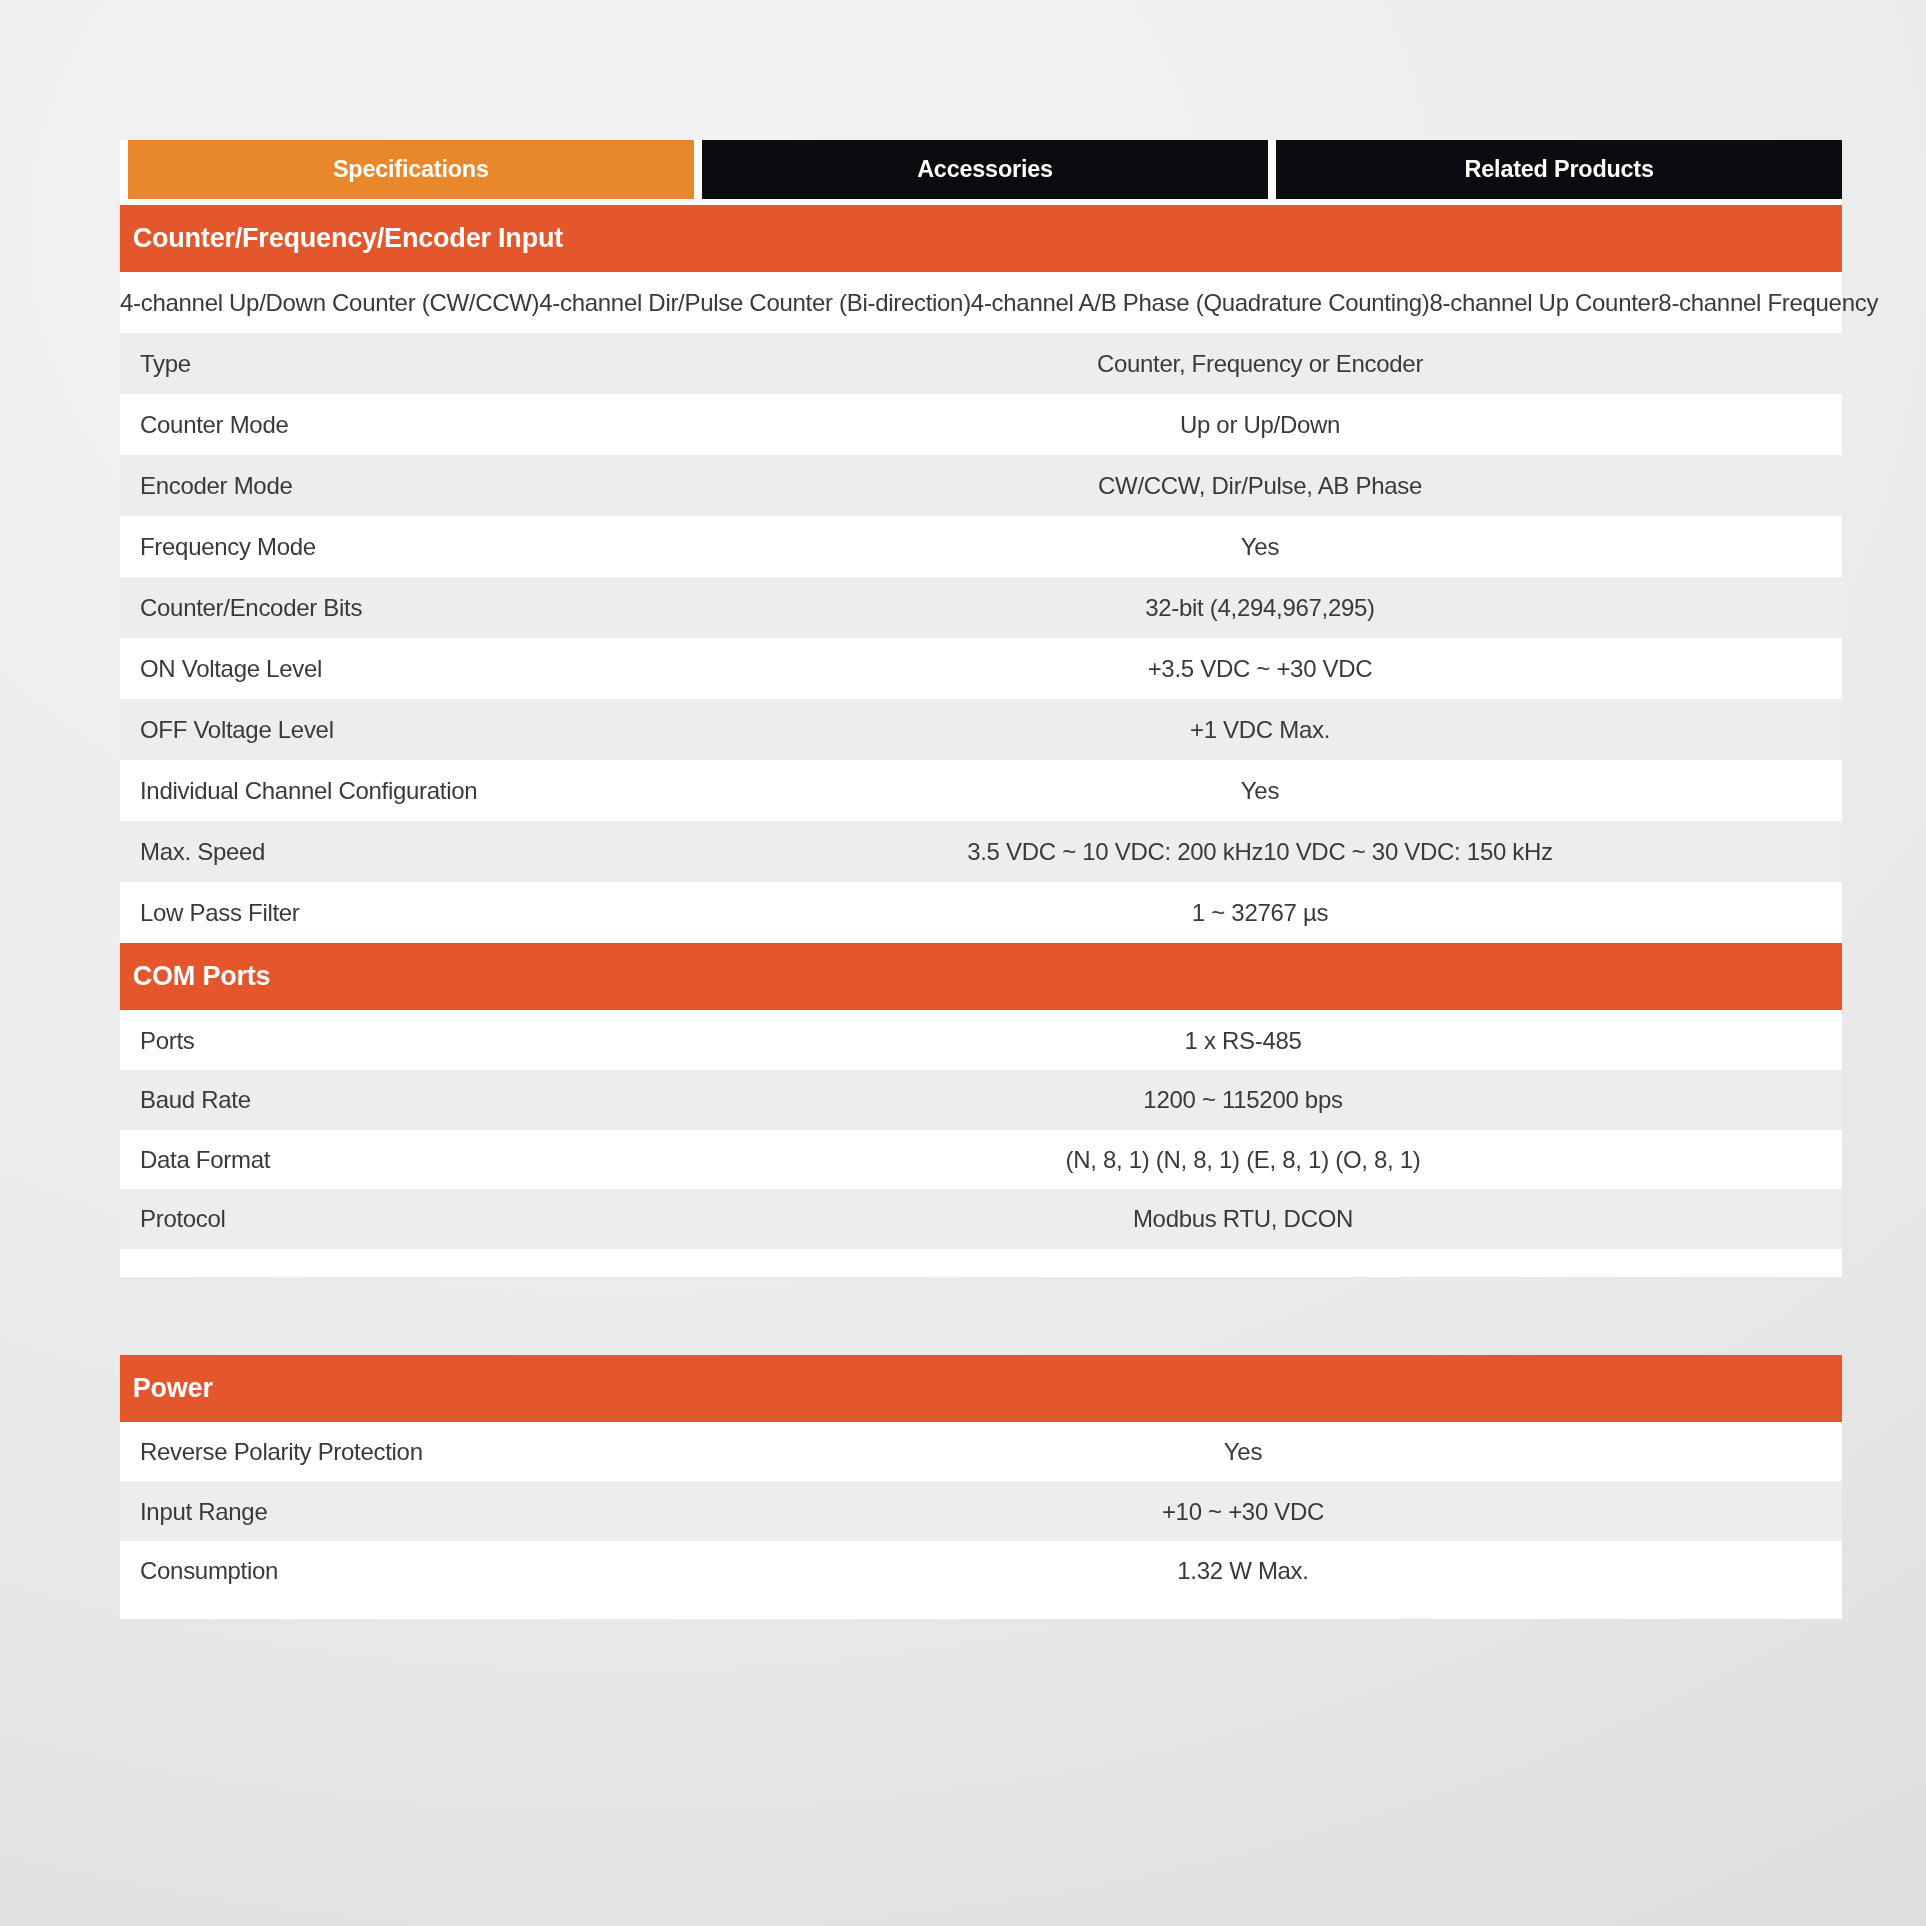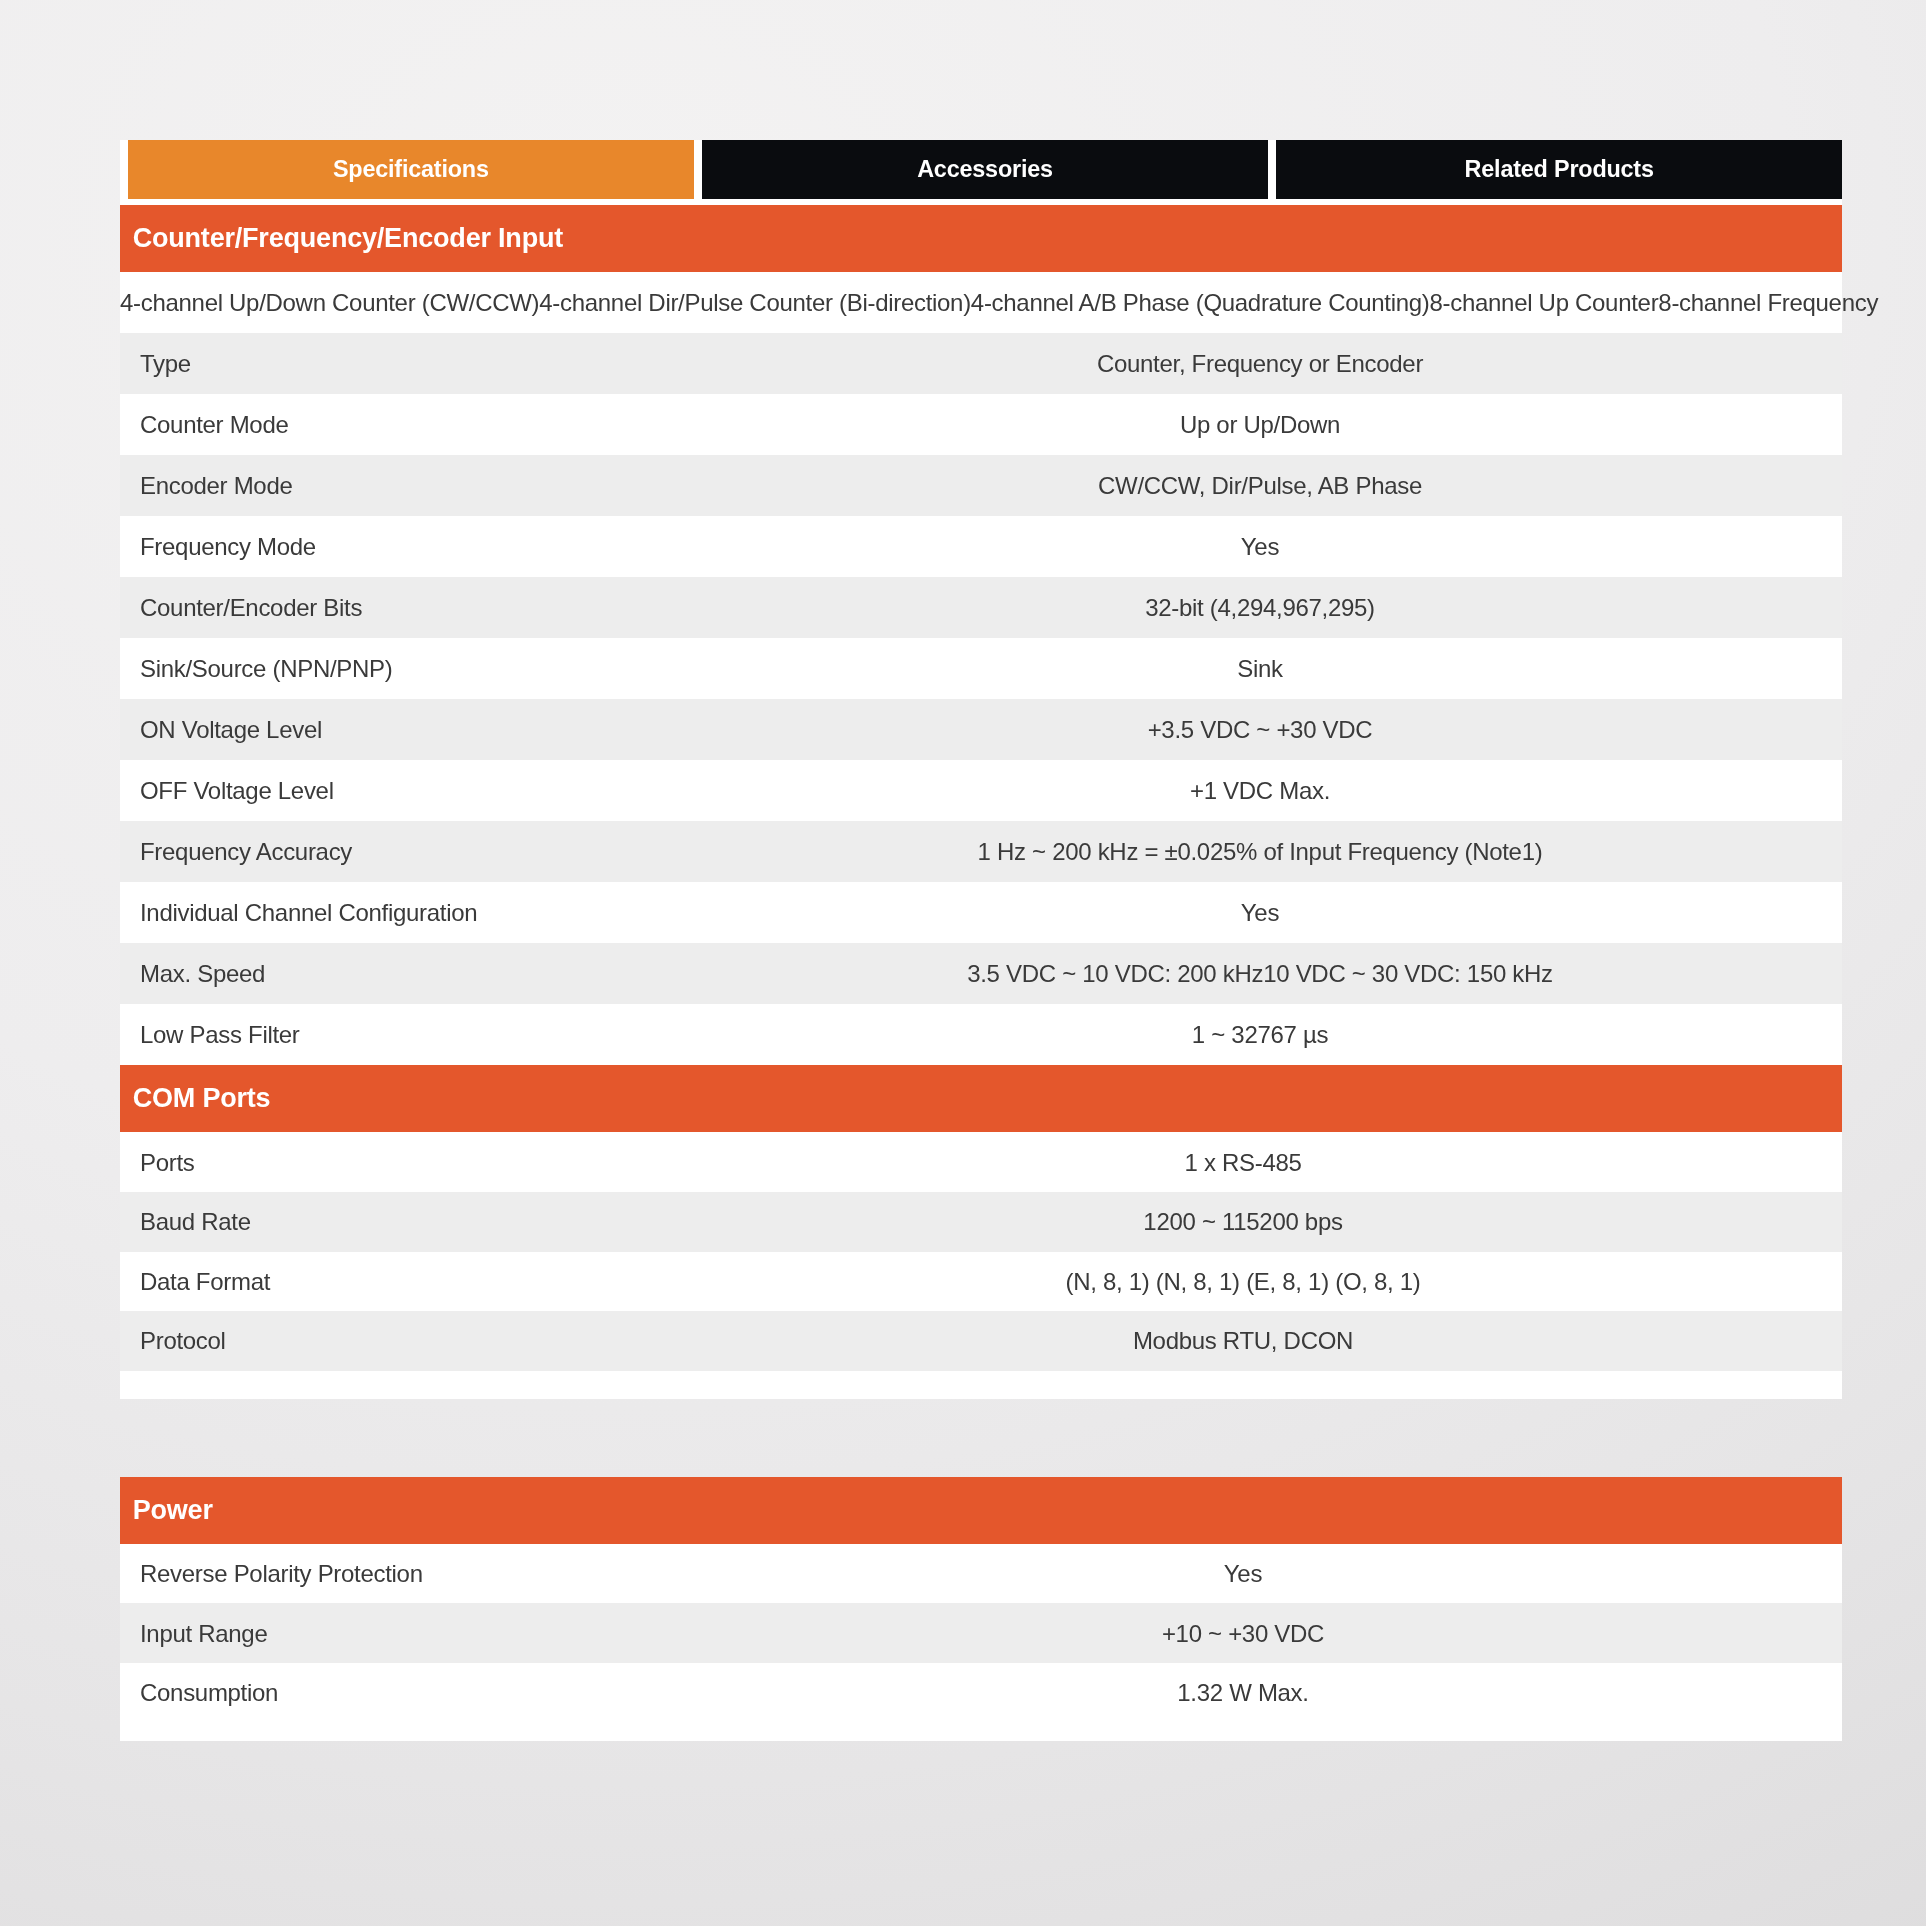--- a/index.html
+++ b/index.html
@@ -135,41 +135,29 @@
             <div class="vline">Yes</div>
           </div>
         </div>
         <div class="row">
           <div class="cell label">Counter/Encoder Bits</div>
           <div class="cell value">
             <div class="vline">32-bit (4,294,967,295)</div>
           </div>
         </div>
         <div class="row">
-          <div class="cell label">Sink/Source (NPN/PNP)</div>
-          <div class="cell value">
-            <div class="vline">Sink</div>
-          </div>
-        </div>
-        <div class="row">
           <div class="cell label">ON Voltage Level</div>
           <div class="cell value">
             <div class="vline">+3.5 VDC ~ +30 VDC</div>
           </div>
         </div>
         <div class="row">
           <div class="cell label">OFF Voltage Level</div>
           <div class="cell value">
             <div class="vline">+1 VDC Max.</div>
-          </div>
-        </div>
-        <div class="row">
-          <div class="cell label">Frequency Accuracy</div>
-          <div class="cell value">
-            <div class="vline">1 Hz ~ 200 kHz = ±0.025% of Input Frequency (Note1)</div>
           </div>
         </div>
         <div class="row">
           <div class="cell label">Individual Channel Configuration</div>
           <div class="cell value">
             <div class="vline">Yes</div>
           </div>
         </div>
         <div class="row">
           <div class="cell label">Max. Speed</div>

